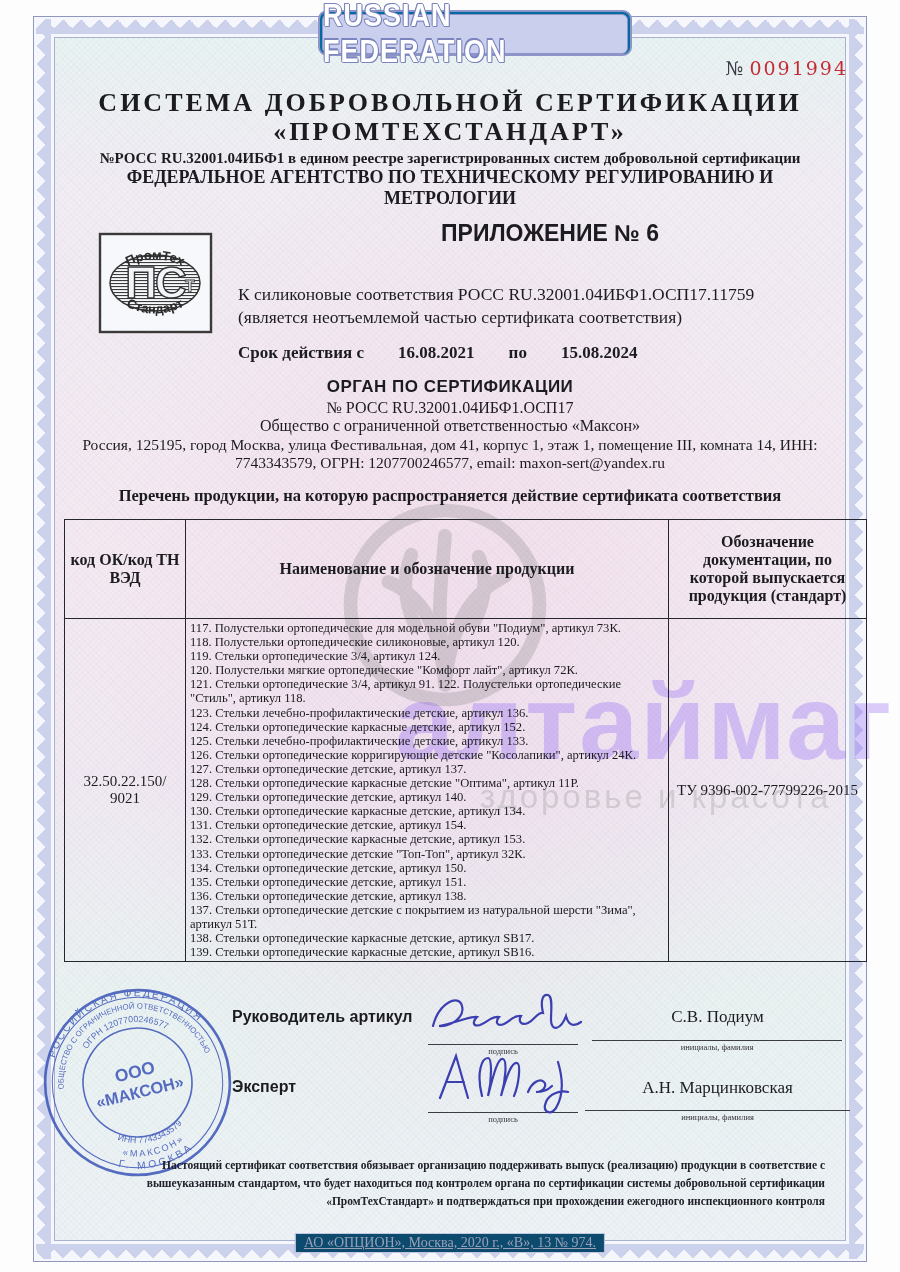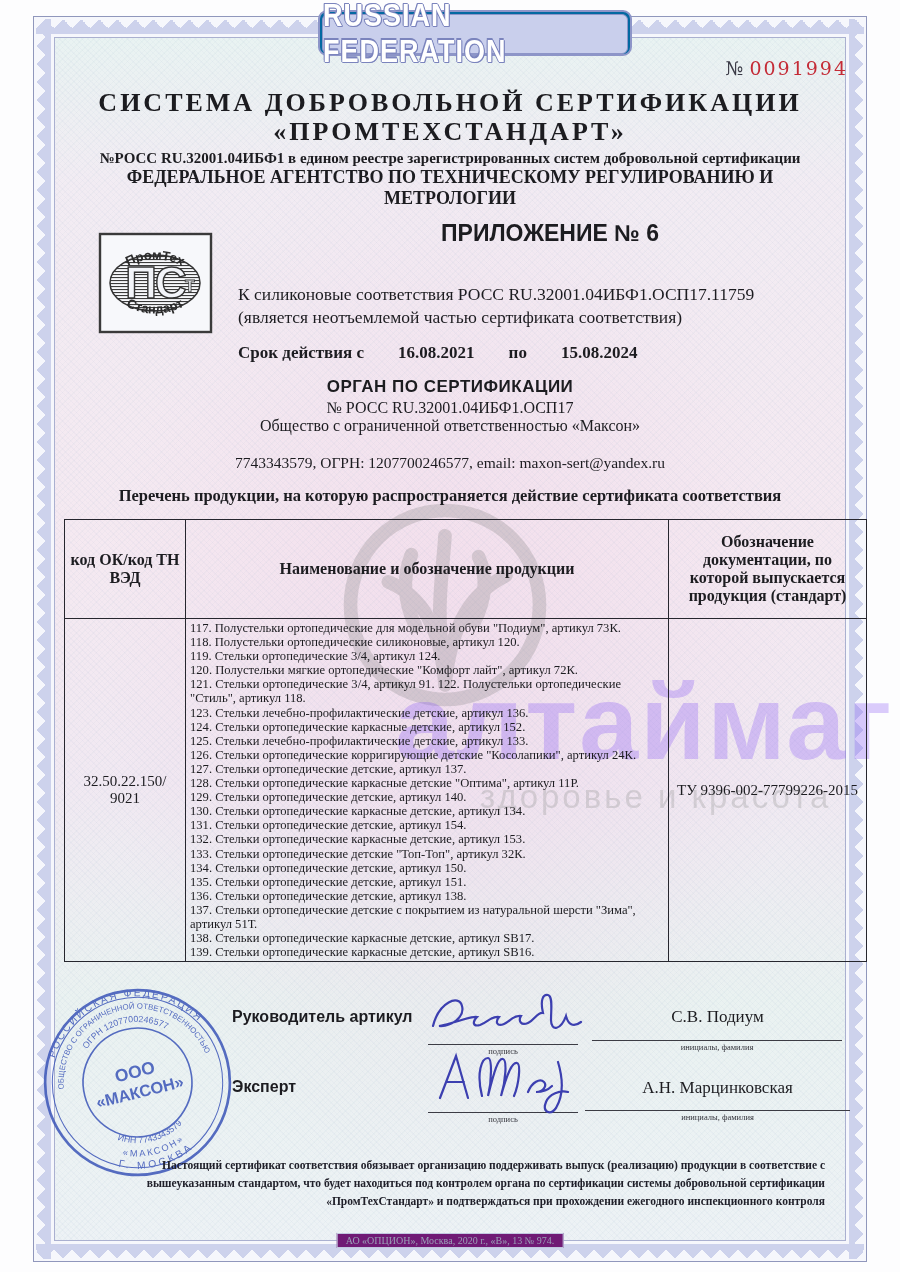--- a/index.html
+++ b/index.html
@@ -82,22 +82,22 @@
   
   .wm{position:absolute;z-index:1;}
   .wm-flower{left:340px;top:500px;opacity:.26;}
   .wm-brand{left:395px;top:662px;font-family:"Liberation Sans",sans-serif;font-weight:bold;font-size:106px;
     color:#8b5cf6;opacity:.30;letter-spacing:2px;}
   .wm-tagline{left:480px;top:778px;font-family:"Liberation Sans",sans-serif;font-size:33px;color:#9a9a9a;
     opacity:.33;letter-spacing:3px;}
   
   .disclaimer{position:absolute;left:75px;right:75px;top:1157px;text-align:right;font-size:11.5px;font-weight:bold;
     line-height:1.55;z-index:4;color:#20202a;}
-  .print-info{position:absolute;top:1233px;left:50%;transform:translateX(-50%);font-size:10px;color:#9aa0b8;
-    background:#701a75;border:1px solid #c2c7e0;padding:1px 8px;white-space:nowrap;z-index:6;}
+  .print-info{position:absolute;top:1233px;left:50%;transform:translateX(-50%);font-size:14px;color:#9aa0b8;
+    background:#0c4a6e;border:1px solid #c2c7e0;padding:1px 8px;white-space:nowrap;z-index:6;text-decoration:underline;}
 </style>
 </head>
 <body>
 
 <div class="page">
 
   <div class="frame">
     <div class="zz zz-top"></div>
     <div class="zz zz-bottom"></div>
     <div class="zz zz-left"></div>
@@ -157,20 +157,21 @@
   <div class="ctr appendix-title">ПРИЛОЖЕНИЕ № 6</div>
   <div class="cert-line1">К силиконовые соответствия РОСС RU.32001.04ИБФ1.ОСП17.11759</div>
   <div class="cert-line2">(является неотъемлемой частью сертификата соответствия)</div>
   <div class="validity">
     <span>Срок действия с</span><span>16.08.2021</span><span>по</span><span>15.08.2024</span>
   </div>
 
   <div class="ctr org-h">ОРГАН ПО СЕРТИФИКАЦИИ</div>
   <div class="ctr org-n">№ РОСС RU.32001.04ИБФ1.ОСП17</div>
   <div class="ctr org-c">Общество с ограниченной ответственностью «Максон»</div>
+  <div class="ctr addr1">Россия, 125195, город Москва, улица Фестивальная, дом 41, корпус 1, этаж 1, помещение III, комната 14, ИНН:</div>
   <div class="ctr addr2">7743343579, ОГРН: 1207700246577, email: maxon-sert@yandex.ru</div>
 
   <div class="ctr prod-h">Перечень продукции, на которую распространяется действие сертификата соответствия</div>
 
   <div class="tbl-wrap">
     <table class="products">
       <tbody>
           <tr>
         <th class="c1">код ОК/код ТН ВЭД</th>
         <th class="c2">Наименование и обозначение продукции</th>

